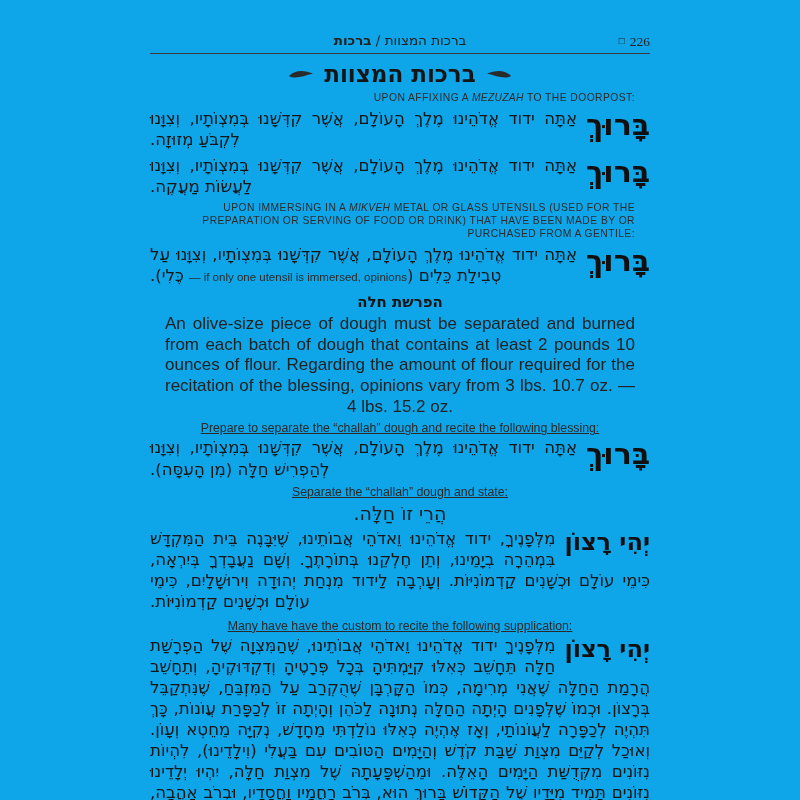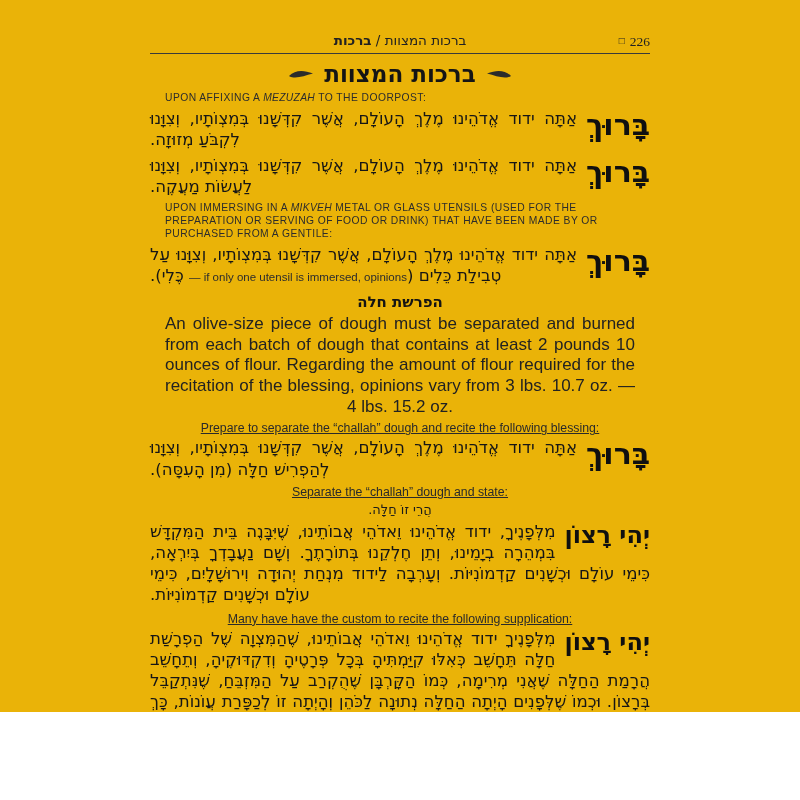--- a/index.html
+++ b/index.html
@@ -1,18 +1,18 @@
 <!DOCTYPE html>
 <html><head>
 <meta charset="utf-8">
 <style>
   * { margin:0; padding:0; box-sizing:border-box; }
   html,body { background:#ffffff; }
   .page {
-    width:800px; height:712px; background:#eab308; position:relative;
+    width:800px; height:800px; background:#0ea5e9; position:relative;
     overflow:hidden; color:#1b1b1b;
     font-family:"Liberation Sans", sans-serif;
   }
   .col { width:500px; margin:0 auto; padding-top:32px; }
 
   
   .header-inner {
     position:relative; border-bottom:1.4px solid #3a3a3a;
     padding-bottom:3px; height:22px;
   }
@@ -34,21 +34,21 @@
   }
   .page-title {
     font-family:"DejaVu Sans", sans-serif; font-weight:bold;
     font-size:23px; color:#151515; direction:rtl;
   }
   .flourish { display:block; }
   .flourish.flip { transform:scaleX(-1); }
 
   
   .inst-caps {
-    text-align:left; font-size:10.3px; letter-spacing:.45px; color:#2c2c2c;
+    text-align:right; font-size:10.3px; letter-spacing:.45px; color:#2c2c2c;
     line-height:1.25; margin:0 auto 3px auto; max-width:470px;
   }
   .inst-caps i { letter-spacing:.3px; }
   .inst-mixed {
     text-align:center; font-size:12.3px; color:#2a2a2a; margin:4px auto 2px auto;text-decoration:underline;
   }
 
   
   .heb {
     direction:rtl; font-family:"DejaVu Sans", sans-serif; color:#161616;
@@ -59,21 +59,21 @@
     float:right; font-weight:bold; font-size:30px; line-height:1;
     padding-left:9px; padding-top:2px; height:28px; color:#101010;
   }
   .bigword.rzn { font-size:24px; }
   .inline-eng {
     font-family:"Liberation Sans", sans-serif; font-size:11.5px; color:#2c2c2c;
     unicode-bidi:embed;
   }
   .heb-center {
     direction:rtl; text-align:center; text-align-last:center;
-    font-family:"DejaVu Sans", sans-serif; font-size:13px; margin:3px 0 4px 0;
+    font-family:"DejaVu Sans", sans-serif; font-size:19px; margin:3px 0 4px 0;
   }
 
   
   .heb-subhead {
     text-align:center; direction:rtl; font-family:"DejaVu Sans", sans-serif;
     font-weight:bold; font-size:15px; margin:7px 0 3px 0; color:#141414;
   }
   .eng-para {
     font-size:17px; color:#222; line-height:1.22;
     text-align:justify; text-align-last:center; margin:1px auto 2px auto;

